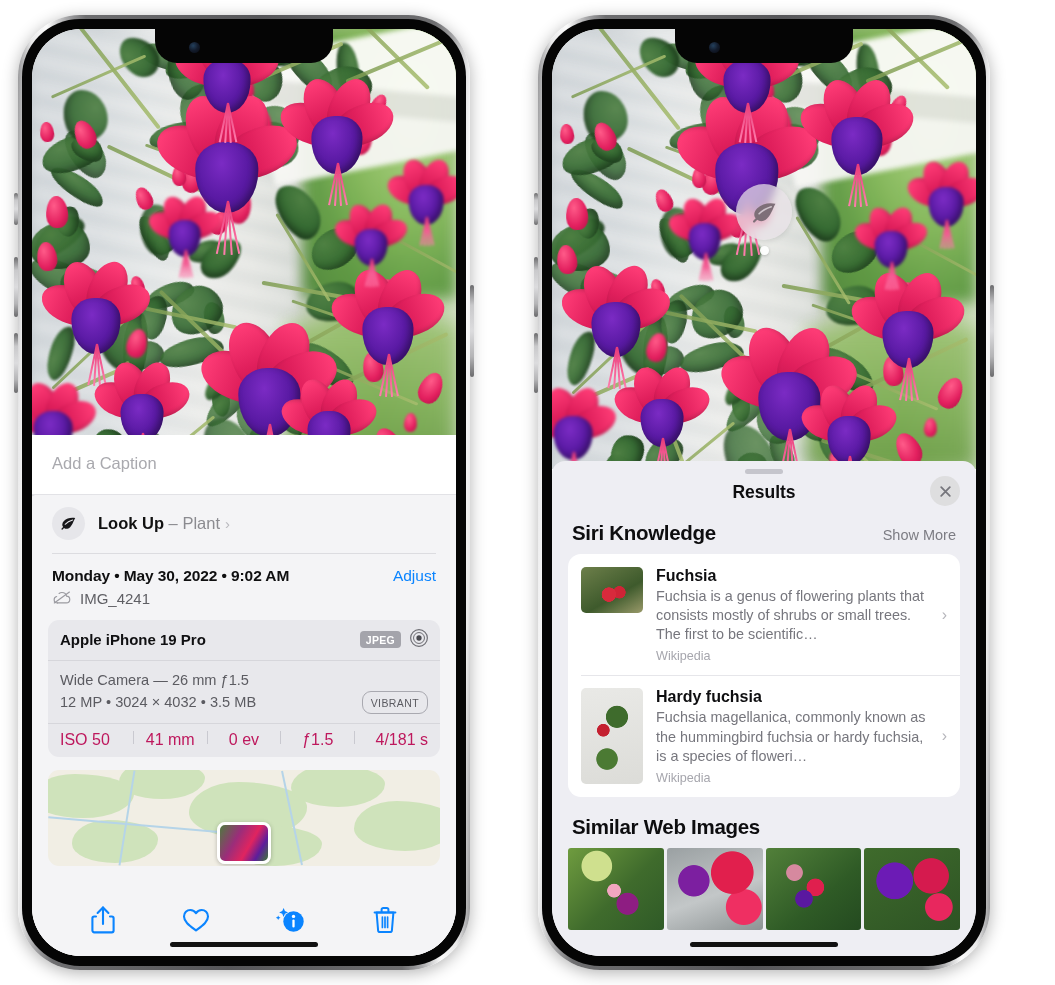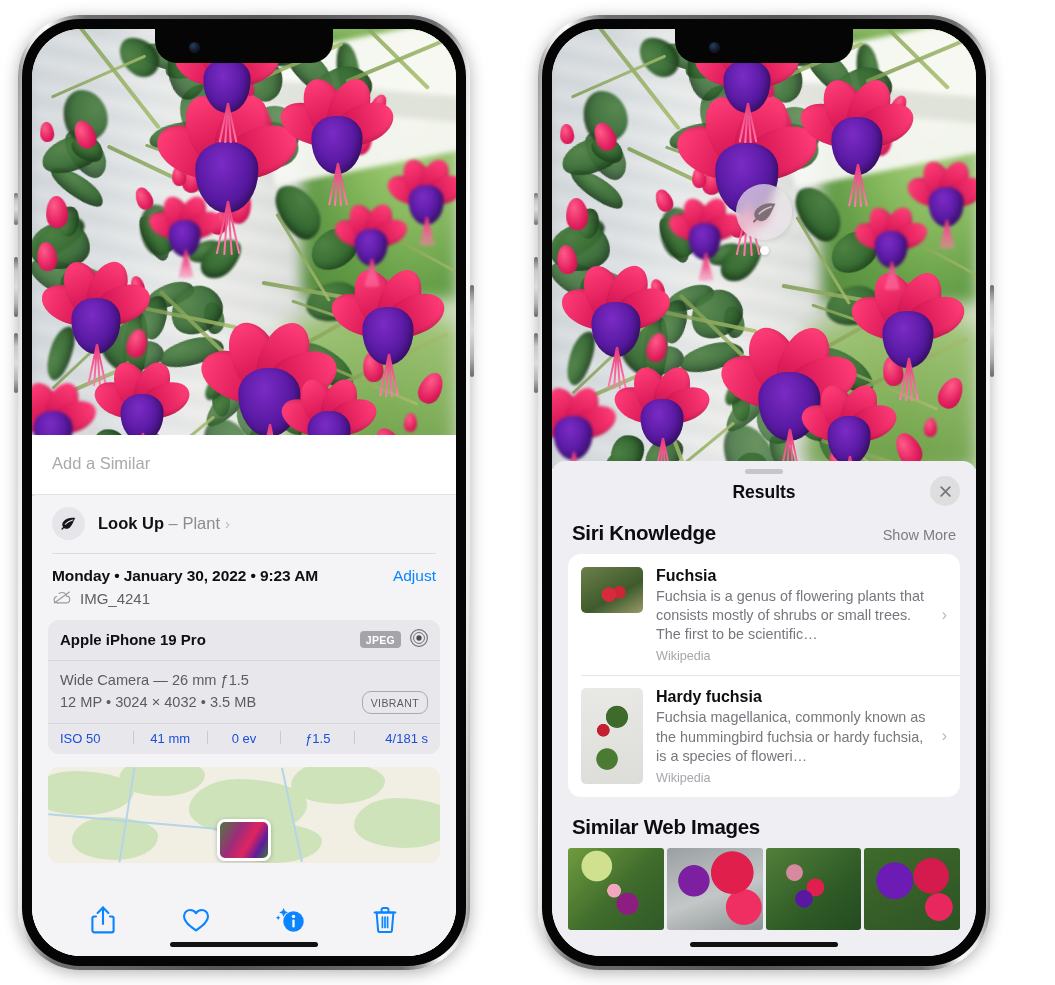--- a/index.html
+++ b/index.html
@@ -214,21 +214,21 @@
   .meta-line { font-size: 14.6px; color: #5b5b61; line-height: 1.55; }
   .meta-line2 { display: flex; align-items: center; justify-content: space-between; }
   .vibrant {
     border: 1px solid #a9a9b0; color: #5b5b61;
     font-size: 10.5px; padding: 2.5px 8px; border-radius: 9px; letter-spacing: .4px;
   }
   .expo {
     display: flex; align-items: flex-start;
     border-top: .5px solid #d6d6db;
     padding: 7px 12px 8px 12px;
-    font-size: 13px; color: #1d4ed8;
+    font-size: 16px; color: #be185d;
   }
   .expo span.v { flex: 1; text-align: center; }
   .expo span.v:first-child { text-align: left; }
   .expo span.v:last-child  { text-align: right; }
   .expo i.sep { width: 1px; height: 13px; background: #c9c9d0; display: inline-block; }
 
   
   .map {
     margin: 13px 16px 0 16px;
     height: 96px; border-radius: 11px; overflow: hidden;
@@ -632,21 +632,21 @@
             <div class="stam" style="transform: rotate(-12deg);"></div>
             <div class="stam" style="transform: rotate(-4deg);"></div>
             <div class="stam" style="transform: rotate(4deg);"></div>
             <div class="stam" style="transform: rotate(12deg);"></div>
           </div>
         </div>
 
       <div class="info-sheet" style="height:521px">
 
         <div class="caption-row">
-          <div class="ph">Add a Similar</div>
+          <div class="ph">Add a Caption</div>
         </div>
 
         <div class="lookup-row">
           <span class="spark s1">✦</span>
 
           <div class="leaf-badge">
             <svg width="19" height="19" viewBox="0 0 24 24" aria-hidden="true">
               <path d="M20.5 5.2C15.6 4 9.8 5.3 6.2 8.9c-2.4 2.4-2.7 5.6-1 7.6l-1.9 1.9a.85.85 0 0 0 1.2 1.2l1.9-1.9c2 1.7 5.2 1.4 7.6-1 3.6-3.6 5-9.4 6.5-11.5z" fill="#17171a"></path>
               <path d="M17.2 7.6c-3.1 1-6.6 2.6-9.4 5.4" stroke="#e6e6ea" stroke-width="1.3" fill="none" stroke-linecap="round"></path>
             </svg>
@@ -655,21 +655,21 @@
             <span>Look Up</span>
             <span class="sub">–</span>
             <span class="sub">Plant</span>
           </div>
           <span class="lookup-chev">›</span>
         </div>
 
         <div class="divider"></div>
 
         <div class="datetime-row">
-          <div class="datetime">Monday • January 30, 2022 • 9:23 AM</div>
+          <div class="datetime">Monday • May 30, 2022 • 9:02 AM</div>
           <div class="adjust">Adjust</div>
         </div>
 
         <div class="filename-row">
           <span>
             <svg width="20" height="15" viewBox="0 0 26 19" aria-hidden="true">
               <path d="M7.2 16.5h11.3c2.6 0 4.6-2 4.6-4.4 0-2.3-1.8-4.2-4.2-4.3-.6-2.8-3-4.8-6-4.8-1.4 0-2.7.5-3.7 1.3" stroke="#9a9aa0" stroke-width="1.5" fill="none" stroke-linecap="round"></path>
               <path d="M7.2 16.5c-2.5 0-4.4-1.9-4.4-4.2 0-2 1.3-3.6 3.2-4.1" stroke="#9a9aa0" stroke-width="1.5" fill="none" stroke-linecap="round"></path>
               <line x1="3" y1="16.6" x2="22.6" y2="2.4" stroke="#9a9aa0" stroke-width="1.5" stroke-linecap="round"></line>
             </svg>

